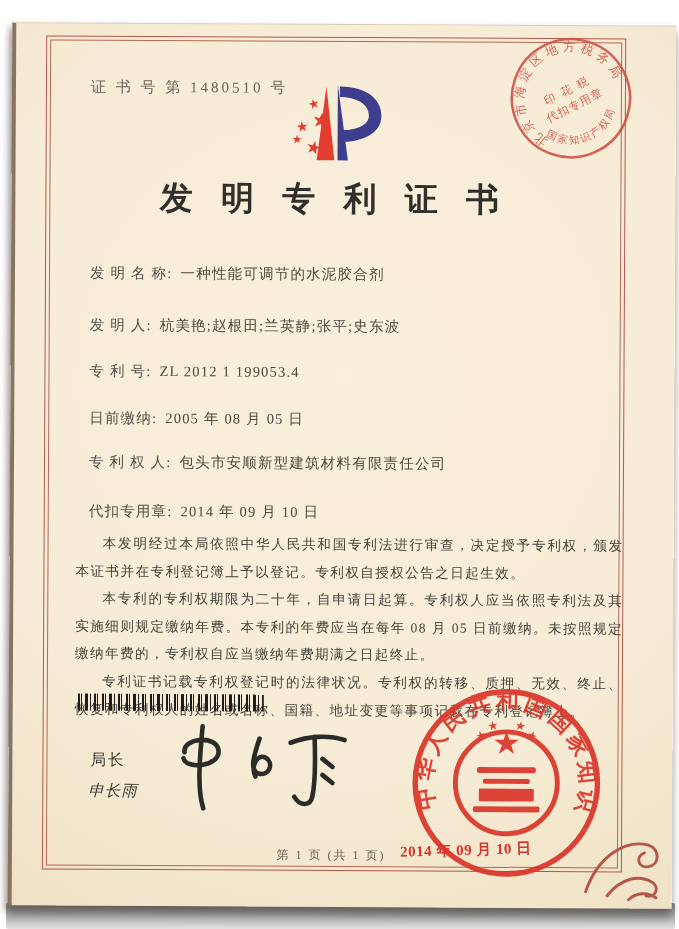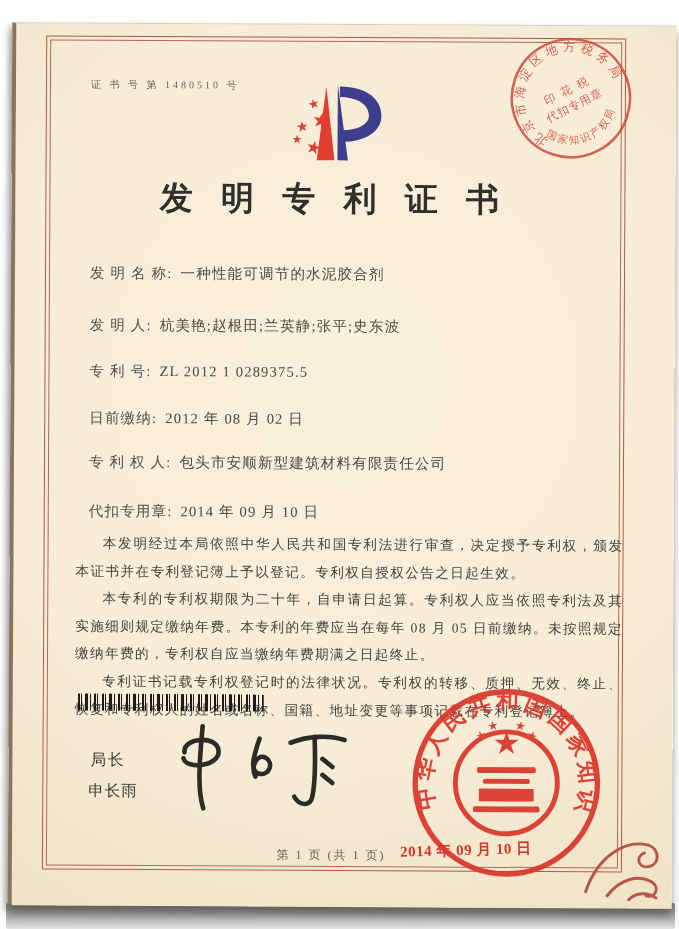--- a/index.html
+++ b/index.html
@@ -24,21 +24,21 @@
     box-shadow:-3px 4px 6px rgba(90,80,70,.35), 0 8px 10px rgba(60,55,50,.45);
     transform:rotate(.3deg);transform-origin:50% 50%;
   }
   .border-outer{
     position:absolute;left:30px;top:12px;width:578px;height:832px;
     border:1.6px solid #b05a4a;
   }
   .border-inner{position:absolute;inset:2.6px;border:1px solid #b4685a;}
   .cert-no{
     position:absolute;left:75px;top:54px;
-    font-size:10px;letter-spacing:3px;color:#6a6156;
+    font-size:15px;letter-spacing:3px;color:#6a6156;
   }
   .logo{position:absolute;left:273px;top:56px;width:104px;height:86px;}
   .tax-stamp{
     position:absolute;left:491px;top:8px;width:128px;height:128px;
     transform:rotate(-27deg);opacity:.85;
   }
   .title{
     position:absolute;left:30px;top:152px;width:578px;
     text-align:center;font-size:33px;color:#2f2f2b;
     letter-spacing:10px;font-weight:600;
@@ -60,21 +60,21 @@
     position:absolute;left:65px;top:670px;width:186px;height:17px;
     background:repeating-linear-gradient(90deg,
       #1c1c1c 0 2px,transparent 2px 3px,
       #1c1c1c 3px 4px,transparent 4px 7px,
       #1c1c1c 7px 10px,transparent 10px 12px,
       #1c1c1c 12px 13px,transparent 13px 16px,
       #1c1c1c 16px 18px,transparent 18px 19px,
       #1c1c1c 19px 20px,transparent 20px 24px);
   }
   .signer-title{position:absolute;left:78px;top:726px;font-size:15.5px;color:#37372f;letter-spacing:2px;font-family:"Liberation Sans","DejaVu Sans",sans-serif;text-align:right;}
-  .signer-name{position:absolute;left:76px;top:757px;font-size:15.5px;color:#37372f;letter-spacing:1px;font-family:"Liberation Sans","DejaVu Sans",sans-serif;}
+  .signer-name{position:absolute;left:76px;top:757px;font-size:15.5px;color:#37372f;letter-spacing:1px;font-family:"Liberation Sans","DejaVu Sans",sans-serif;font-style:italic;}
   .signature{position:absolute;left:150px;top:688px;width:200px;height:110px;}
   .seal{position:absolute;left:396px;top:659px;width:196px;height:196px;}
   .seal-date{
     position:absolute;left:388px;top:814px;width:200px;
     color:#d6362a;font-size:15px;letter-spacing:.5px;font-weight:600;
     transform:rotate(-2deg);white-space:nowrap;
   }
   .footer{
     position:absolute;left:30px;top:822px;width:578px;text-align:center;
     font-size:12px;color:#68604f;letter-spacing:2px;
@@ -127,24 +127,24 @@
 
     <div class="title">发 明 专 利 证 书</div>
 
     <div class="field-row row-0">
       <span class="lbl">发 明 名 称:</span><span class="val">一种性能可调节的水泥胶合剂</span>
     </div>
     <div class="field-row row-1">
       <span class="lbl">发  明  人:</span><span class="val">杭美艳;赵根田;兰英静;张平;史东波</span>
     </div>
     <div class="field-row row-2">
-      <span class="lbl">专  利  号:</span><span class="val">ZL 2012 1 0289375.5</span>
+      <span class="lbl">专  利  号:</span><span class="val">ZL 2012 1 199053.4</span>
     </div>
     <div class="field-row row-3">
-      <span class="lbl">日前缴纳:</span><span class="val">2012 年 08 月 02 日</span>
+      <span class="lbl">日前缴纳:</span><span class="val">2005 年 08 月 05 日</span>
     </div>
     <div class="field-row row-4">
       <span class="lbl">专 利 权 人:</span><span class="val">包头市安顺新型建筑材料有限责任公司</span>
     </div>
     <div class="field-row row-5">
       <span class="lbl">代扣专用章:</span><span class="val">2014 年 09 月 10 日</span>
     </div>
 
     <div class="body-text">
       <p>本发明经过本局依照中华人民共和国专利法进行审查，决定授予专利权，颁发本证书并在专利登记簿上予以登记。专利权自授权公告之日起生效。</p>

